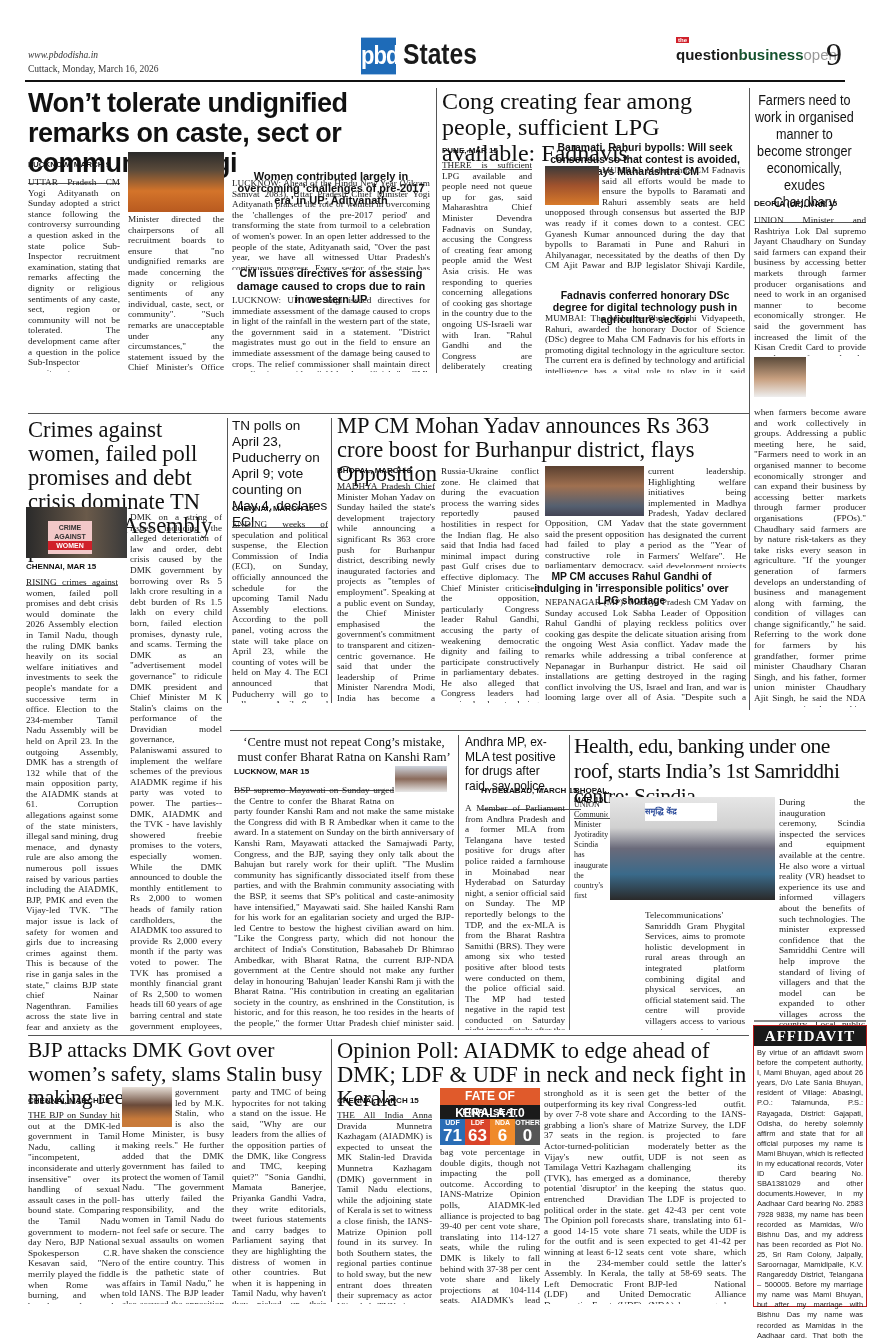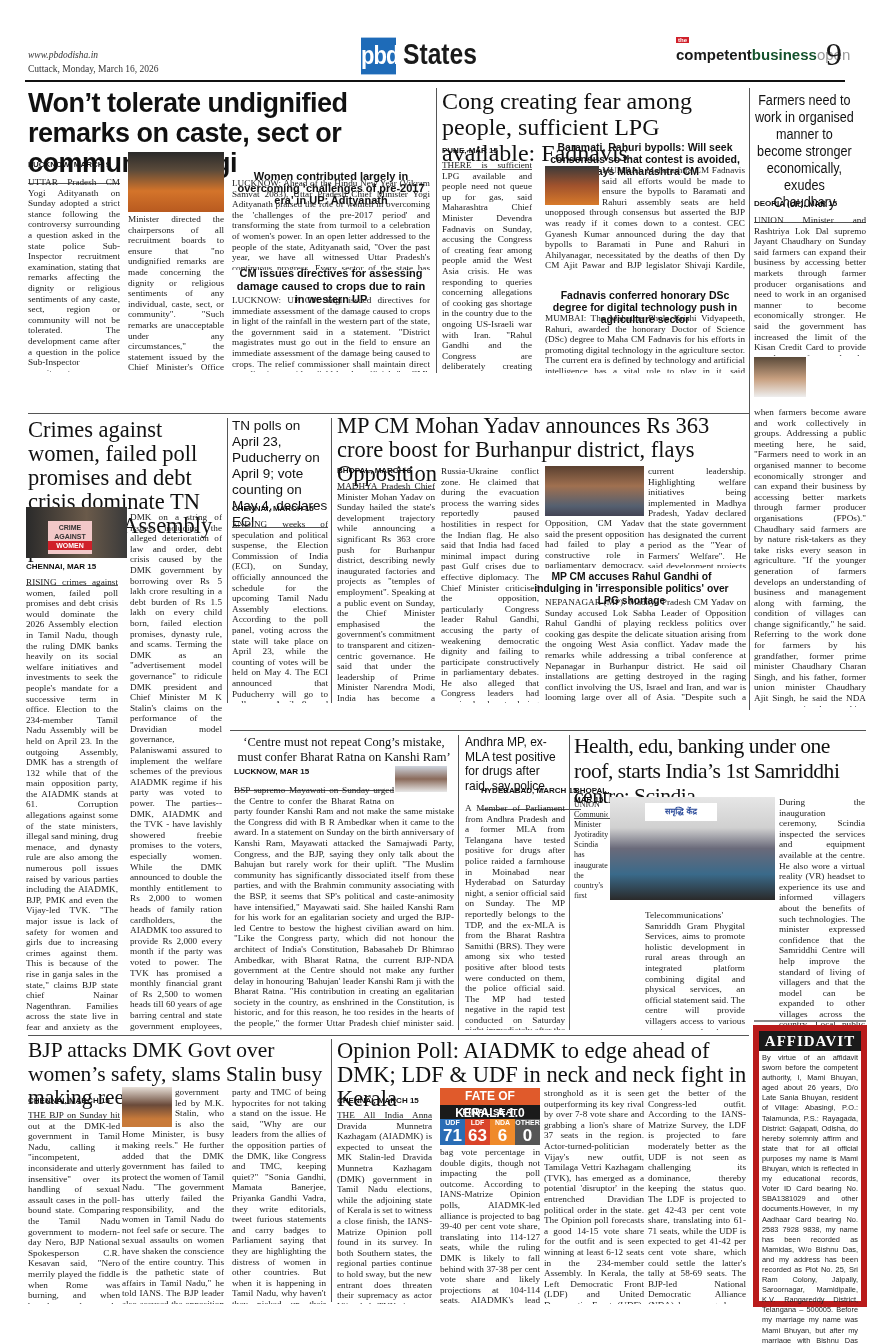--- a/index.html
+++ b/index.html
@@ -23,33 +23,33 @@
 .vrule{width:1px;background:#555}
 .hrule{height:1px;background:#555}
 .photo{background:#8a7a6a;overflow:hidden}
 .poll{background:#fff}
 .poll .t1{background:#e05a2b;color:#fff;font-family:"Liberation Sans",sans-serif;font-weight:bold;font-size:12px;text-align:center;height:17px;line-height:17px}
 .poll .t2{background:#1a1a1a;color:#fff;font-family:"Liberation Sans",sans-serif;font-weight:bold;font-size:9.5px;text-align:center;height:14px;line-height:14px}
 .poll .cells{display:flex;height:26px}
 .poll .cell{flex:1;color:#fff;font-family:"Liberation Sans",sans-serif;font-weight:bold;text-align:center}
 .poll .cell .p{font-size:7px;line-height:8px}
 .poll .cell .n{font-size:17px;line-height:18px}
-.aff-box{border:6px solid #b91c1c}
+.aff-box{border:1px solid #b91c1c}
 .aff-title{background:#1a1a1a;color:#fff;font-family:"Liberation Serif",serif;font-weight:bold;font-size:15px;text-align:center;height:20px;line-height:20px;letter-spacing:1px}
 .aff-body{font-family:"Liberation Sans",sans-serif;font-size:7.4px;line-height:10.1px;padding:2px 3px;text-align:justify;color:#222}
 </style>
 </head>
 <body>
 
 <div class="abs mast-url">www.pbdodisha.in</div>
 <div class="abs mast-date">Cuttack, Monday, March 16, 2026</div>
 <div class="abs mast-logo">pbd</div>
 <div class="abs mast-section">States</div>
 <div class="abs mast-paper">
-  <span class="the">the</span><span>competent</span><span class="b">business</span><span class="d">open</span>
+  <span class="the">the</span><span>question</span><span class="b">business</span><span class="d">open</span>
 </div>
 <div class="abs mast-page">9</div>
 <div class="abs mast-rule"></div>
 
 <div class="abs hl-sans" style="left:28px;top:88px;width:410px;font-size:27px;line-height:30px;letter-spacing:-.5px">Won’t tolerate undignified remarks on caste, sect or community: Yogi</div>
 <div class="abs dateline" style="left:28px;top:160px;width:92px">LUCKNOW, MARCH 9</div>
 <div class="abs body" style="left:28px;top:177px;width:92px;height:195px">UTTAR Pradesh CM Yogi Adityanath on Sunday adopted a strict stance following the controversy surrounding a question asked in the state police Sub-Inspector recruitment examination, stating that remarks affecting the dignity or religious sentiments of any caste, sect, region or community will not be tolerated. The development came after a question in the police Sub-Inspector recruitment examination, which began on Saturday in the state, triggered political controversy. The question asked, "Avsar ke anusaar badal jaane wala (Who changes according to the situation)?" and one of the options provided was the word "Pandit", which led to objections. Following the controversy, the Chief</div>
 <div class="abs photo" style="left:128px;top:152px;width:96px;height:60px;background:linear-gradient(180deg,#2a2a2a 0%,#5a4a3a 30%,#d4742a 65%,#b85a20 100%)"></div>
 <div class="abs body" style="left:128px;top:214px;width:96px;height:158px">Minister directed the chairpersons of all recruitment boards to ensure that "no undignified remarks are made concerning the dignity or religious sentiments of any individual, caste, sect, or community". "Such remarks are unacceptable under any circumstances," the statement issued by the Chief Minister's Office said. CM Yogi further instructed that the matter be taken seriously and that clear directives be issued to all individuals involved in preparing question papers. He said that paper setters responsible for such lapses should face strict consequences, including blacklisting if they are found to be habitual offenders. -- IANS</div>
 <div class="abs sub" style="left:232px;top:170px;width:198px;font-size:11px;line-height:12px">Women contributed largely in overcoming ‘challenges of pre-2017 era’ in UP: Adityanath</div>
@@ -124,21 +124,21 @@
 <div class="abs" style="left:465px;top:735px;width:100px;font-family:'Liberation Sans',sans-serif;font-size:12px;line-height:14.5px;color:#111">Andhra MP, ex-MLA test positive for drugs after raid, say police</div>
 <div class="abs dateline" style="left:481px;top:786px;width:100px">HYDERABAD, MARCH 15</div>
 <div class="abs body" style="left:465px;top:803px;width:100px;height:227px">A Member of Parliament from Andhra Pradesh and a former MLA from Telangana have tested positive for drugs after police raided a farmhouse in Moinabad near Hyderabad on Saturday night, a senior official said on Sunday. The MP reportedly belongs to the TDP, and the ex-MLA is from the Bharat Rashtra Samithi (BRS). They were among six who tested positive after blood tests were conducted on them, the police official said. The MP had tested negative in the rapid test conducted on Saturday night immediately after the raid. On reliable information that a drug party was on at a farmhouse, a team of EAGLE, along with SOT and local police, raided the place. -PTI</div>
 
 <div class="abs vrule" style="left:569px;top:735px;height:295px"></div>
 
 <div class="abs hl-serif" style="left:574px;top:733px;width:292px;font-size:22px;line-height:25px;letter-spacing:-.5px;transform:scaleX(.98);transform-origin:left">Health, edu, banking under one roof, starts India’s 1st Samriddhi centre: Scindia</div>
 <div class="abs dateline" style="left:574px;top:786px;width:40px">BHOPAL, MAR 15</div>
 <div class="abs body" style="left:574px;top:800px;width:40px;height:77px;font-size:8.5px"></div>
 <div class="abs photo" style="left:610px;top:797px;width:165px;height:103px;background:linear-gradient(180deg,#e6e6e6 0%,#d0d0d0 30%,#6a6a7a 50%,#3a6a8a 75%,#2a2a2a 100%)">
-  <div style="position:absolute;left:35px;top:6px;width:72px;height:18px;background:#fff;color:#2a4a9a;font-family:'DejaVu Sans',sans-serif;font-weight:bold;font-size:8px;line-height:18px;text-align:center">समृद्धि केंद्र</div>
+  <div style="position:absolute;left:35px;top:6px;width:72px;height:18px;background:#fff;color:#2a4a9a;font-family:'DejaVu Sans',sans-serif;font-weight:bold;font-size:8px;line-height:18px;">समृद्धि केंद्र</div>
 </div>
 <div class="abs body" style="left:574px;top:800px;width:34px;height:100px;font-size:8px;line-height:10.1px">UNION Communications Minister Jyotiraditya Scindia has inaugurated the country's first Samriddhi Centre at Umri village in Madhya Pradesh's Guna district, aimed at providing healthcare, education, banking and agriculture services under one roof, officials said. The initiative is an important step towards digital empowerment and improved service access for rural India, Scindia said during the inauguration of the centre on Saturday. The initiative, under the Department of</div>
 
 <div class="abs body" style="left:645px;top:910px;width:100px;height:120px">Telecommunications' Samriddh Gram Phygital Services, aims to promote holistic development in rural areas through an integrated platform combining digital and physical services, an official statement said. The centre will provide villagers access to various services related to healthcare, education, banking and agriculture under one roof, it said.</div>
 <div class="abs body" style="left:779px;top:797px;width:86px;height:233px">During the inauguration ceremony, Scindia inspected the services and equipment available at the centre. He also wore a virtual reality (VR) headset to experience its use and informed villagers about the benefits of such technologies. The minister expressed confidence that the Samriddhi Centre will help improve the standard of living of villagers and that the model can be expanded to other villages across the country. Local public representatives, officials and a large number of villagers were present on the occasion. PTI</div>
 
 <div class="abs hrule" style="left:28px;top:1035px;width:721px"></div>
 
 <div class="abs hl-serif" style="left:28px;top:1039px;width:302px;font-size:21.5px;line-height:23.5px">BJP attacks DMK Govt over women’s safety, slams Stalin busy making reels</div>
 <div class="abs dateline" style="left:28px;top:1096px;width:92px">CHENNAI, MARCH 15</div>

